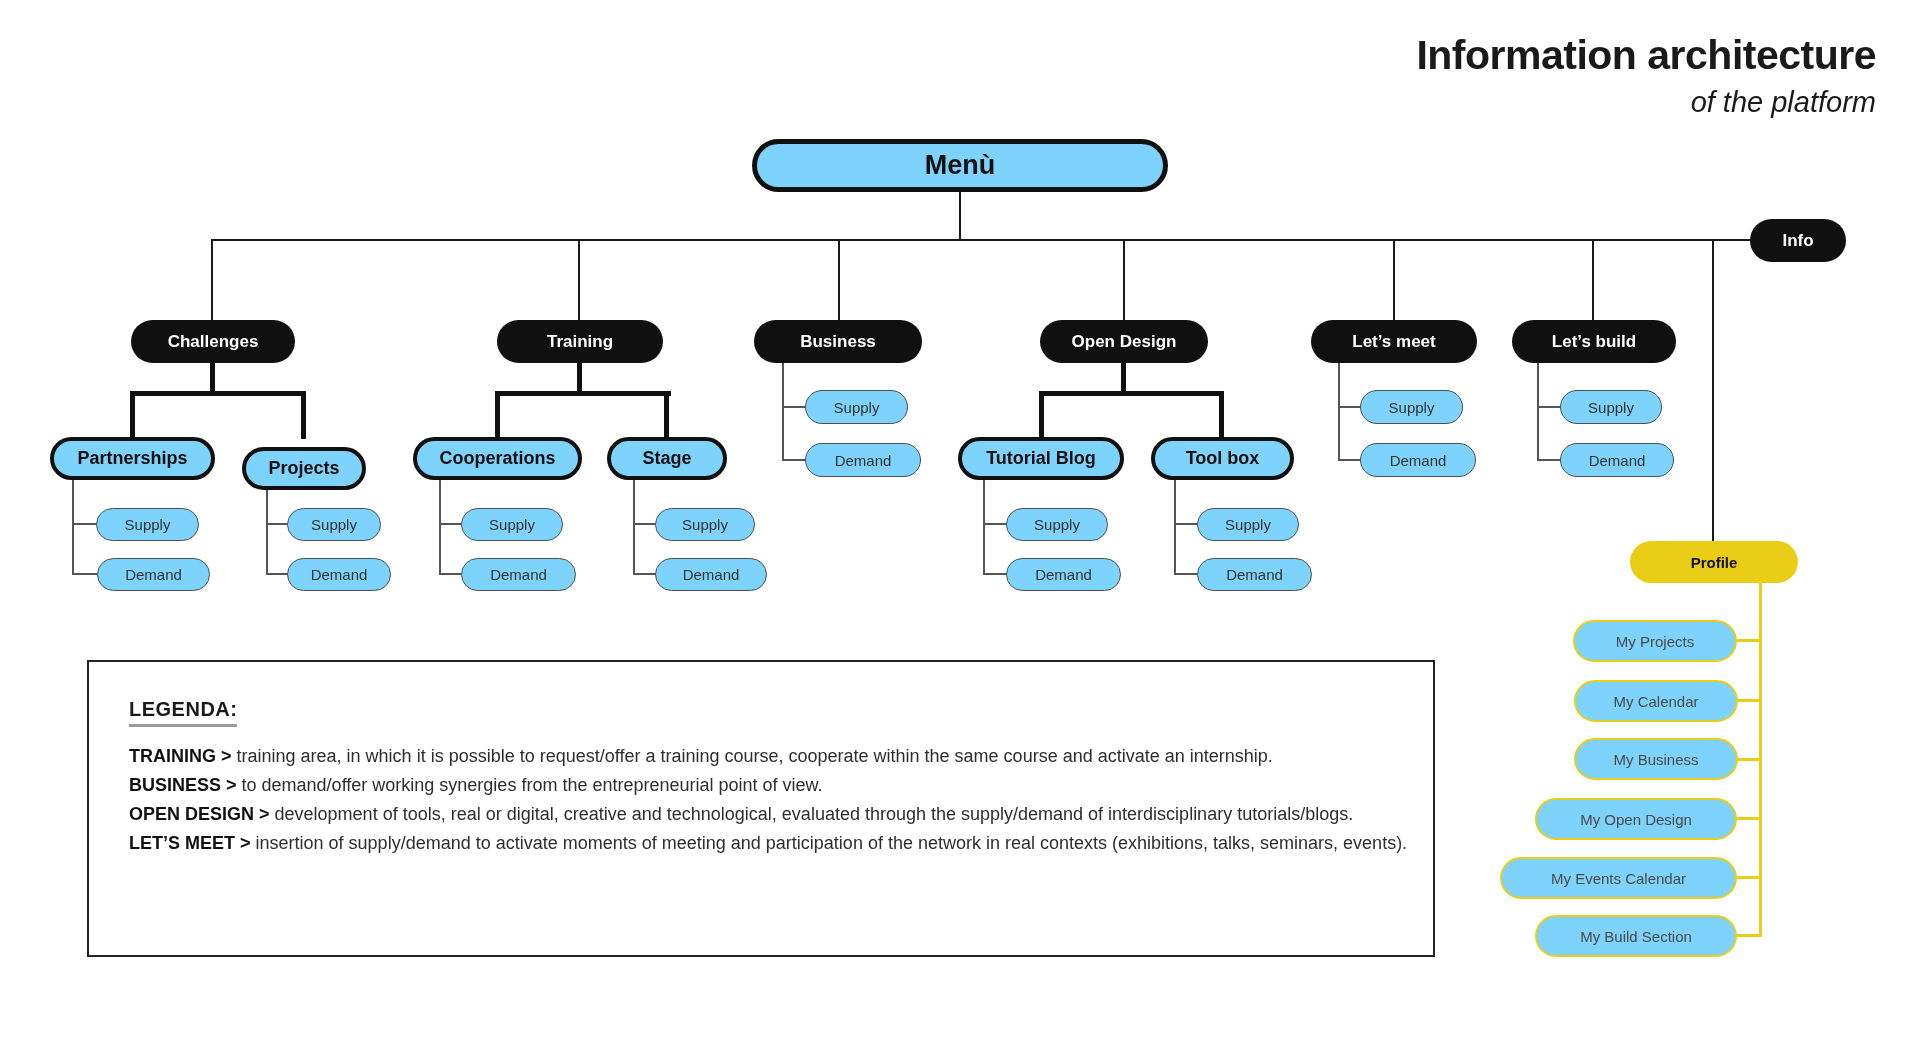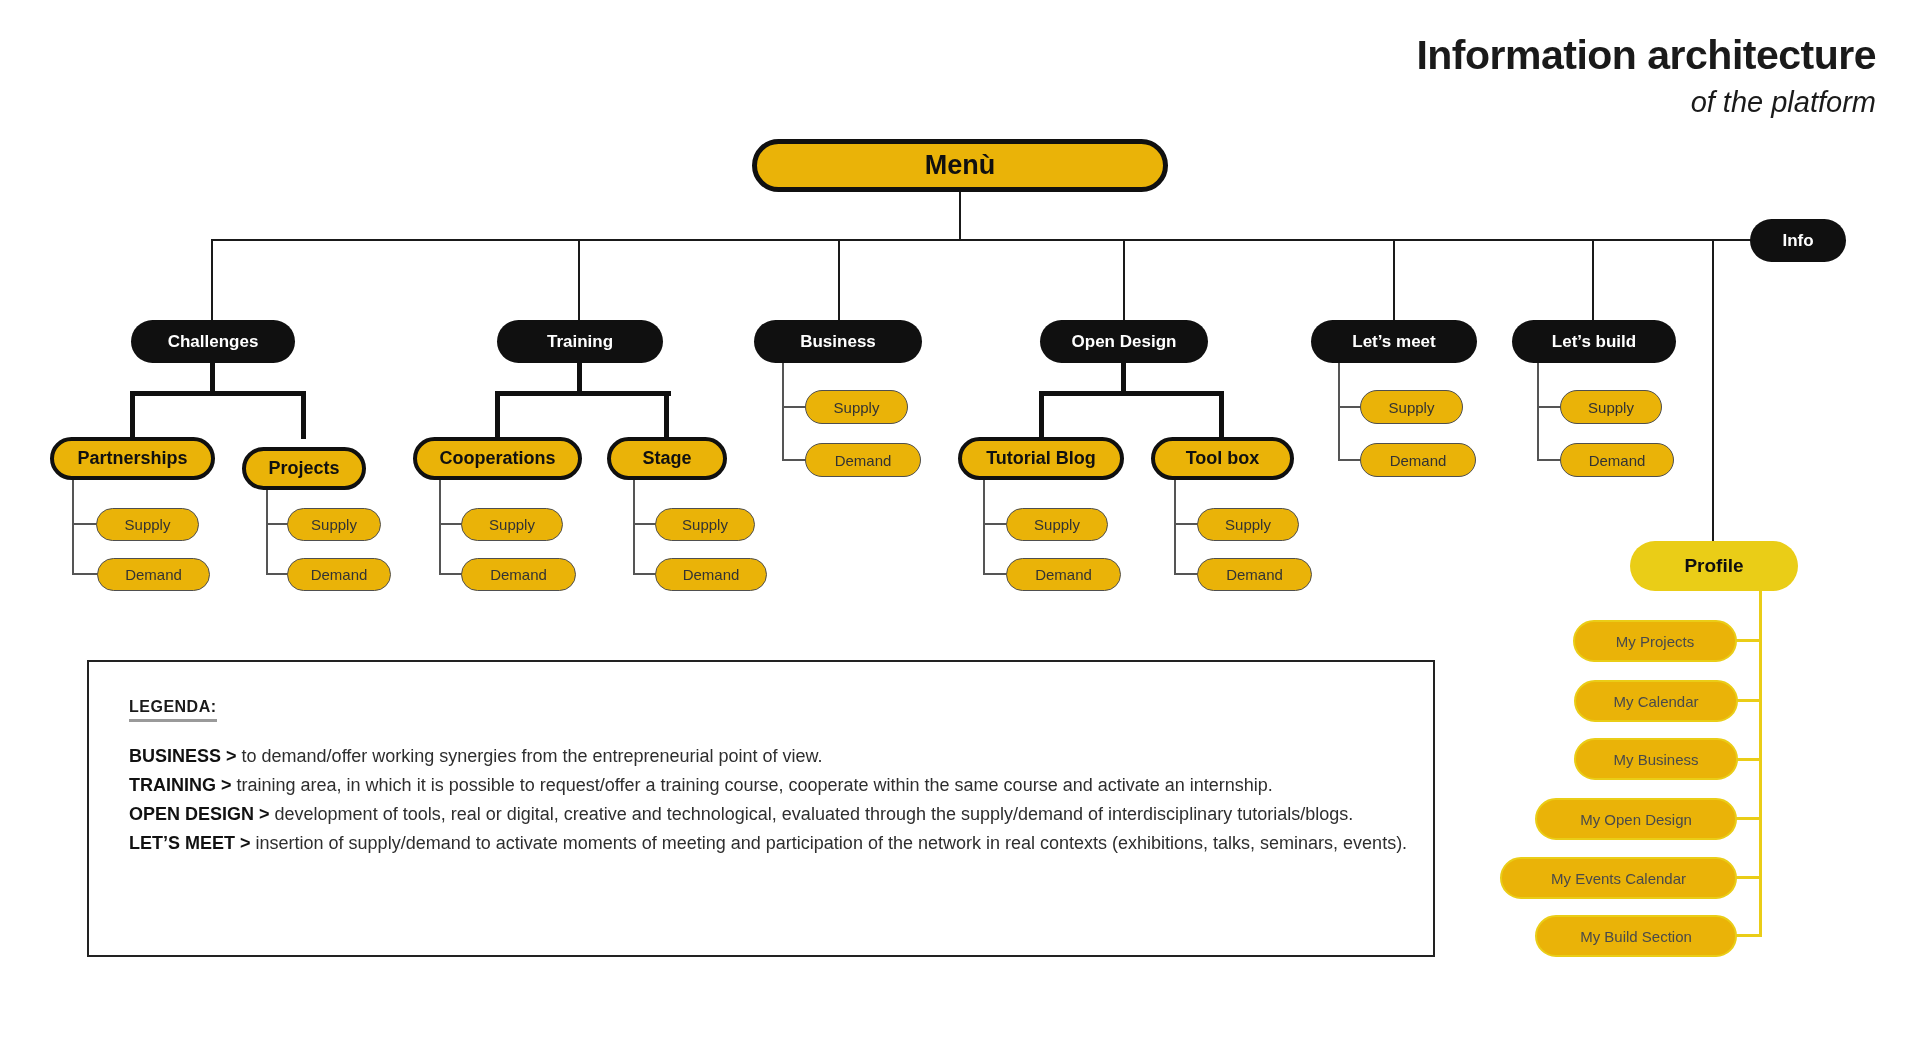--- a/index.html
+++ b/index.html
@@ -12,39 +12,39 @@
   #stage{position:relative;width:1920px;height:1038px;background:#fff;overflow:hidden;}
 
   
   .ln{position:absolute;background:#1a1a1a;}
   .lt{position:absolute;background:var(--black);}
   .ls{position:absolute;background:var(--gray-line);}
   .ly{position:absolute;background:var(--yellow);}
 
   
   .pill{position:absolute;display:flex;align-items:center;justify-content:center;
-        border-radius:999px;box-sizing:border-box;background:#eab308;white-space:nowrap;}
+        border-radius:999px;box-sizing:border-box;background:#7dd3fc;white-space:nowrap;}
   .root-pill{height:53px;border:5px solid var(--black);font-weight:700;font-size:27px;color:var(--black);}
   .sec{height:43px;background:var(--black);color:#fff;font-weight:700;font-size:17px;}
   .mid{height:43px;border:4px solid var(--black);color:var(--black);font-weight:700;font-size:18px;}
   .sd{height:33px;border:1.5px solid #4f4f4f;color:#333;font-size:15px;font-weight:400;}
   .sd2{height:34px;border:1.5px solid #4f4f4f;color:#333;font-size:15px;font-weight:400;}
-  .profile-pill{height:50px;background:var(--yellow);color:var(--black);font-weight:700;font-size:19px;}
+  .profile-pill{height:42px;background:var(--yellow);color:var(--black);font-weight:700;font-size:15px;}
   .pchild{height:42px;border:2px solid var(--yellow);color:#4a4a4a;font-size:15px;}
 
   
   .title-main{position:absolute;right:44px;top:32px;font-size:41px;font-weight:700;
               letter-spacing:-0.5px;color:#1a1a1a;text-align:right;}
   .title-sub{position:absolute;right:44px;top:86px;font-size:29px;font-style:italic;
              color:#1a1a1a;text-align:right;}
 
   
   .legend{position:absolute;left:87px;top:660px;width:1348px;height:297px;
           border:2px solid #222;box-sizing:border-box;background:#fff;}
-  .legend-title{position:absolute;left:40px;top:36px;font-size:16px;font-weight:700;
+  .legend-title{position:absolute;left:40px;top:36px;font-size:20px;font-weight:700;
                 color:#1a1a1a;letter-spacing:0.5px;border-bottom:3px solid #9a9a9a;
                 padding-bottom:3px;display:inline-block;}
   .legend-entries{position:absolute;left:40px;top:80px;right:20px;}
   .lentry{font-size:18px;line-height:29px;color:#2e2e2e;white-space:nowrap;}
   .lentry b{color:#111;}
 </style>
 </head>
 <body>
 
 <div id="stage">
@@ -162,20 +162,20 @@
   <div class="pill pchild" style="left:1573px;top:620px;width:164px">My Projects</div>
   <div class="pill pchild" style="left:1574px;top:680px;width:164px">My Calendar</div>
   <div class="pill pchild" style="left:1574px;top:738px;width:164px">My Business</div>
   <div class="pill pchild" style="left:1535px;top:798px;width:202px">My Open Design</div>
   <div class="pill pchild" style="left:1535px;top:915px;width:202px">My Build Section</div>
   <div class="pill pchild" style="left:1500px;top:857px;width:237px">My Events Calendar</div>
 
   <div class="legend">
     <div class="legend-title">LEGENDA:</div>
     <div class="legend-entries">
+      <div class="lentry"><b>TRAINING &gt;</b> <span>training area, in which it is possible to request/offer a training course, cooperate within the same course and activate an internship.</span></div>
       <div class="lentry"><b>BUSINESS &gt;</b> <span>to demand/offer working synergies from the entrepreneurial point of view.</span></div>
-      <div class="lentry"><b>TRAINING &gt;</b> <span>training area, in which it is possible to request/offer a training course, cooperate within the same course and activate an internship.</span></div>
       <div class="lentry"><b>OPEN DESIGN &gt;</b> <span>development of tools, real or digital, creative and technological, evaluated through the supply/demand of interdisciplinary tutorials/blogs.</span></div>
       <div class="lentry"><b>LET’S MEET &gt;</b> <span>insertion of supply/demand to activate moments of meeting and participation of the network in real contexts (exhibitions, talks, seminars, events).</span></div>
     </div>
   </div>
 
 </div>
 
 </body></html>

